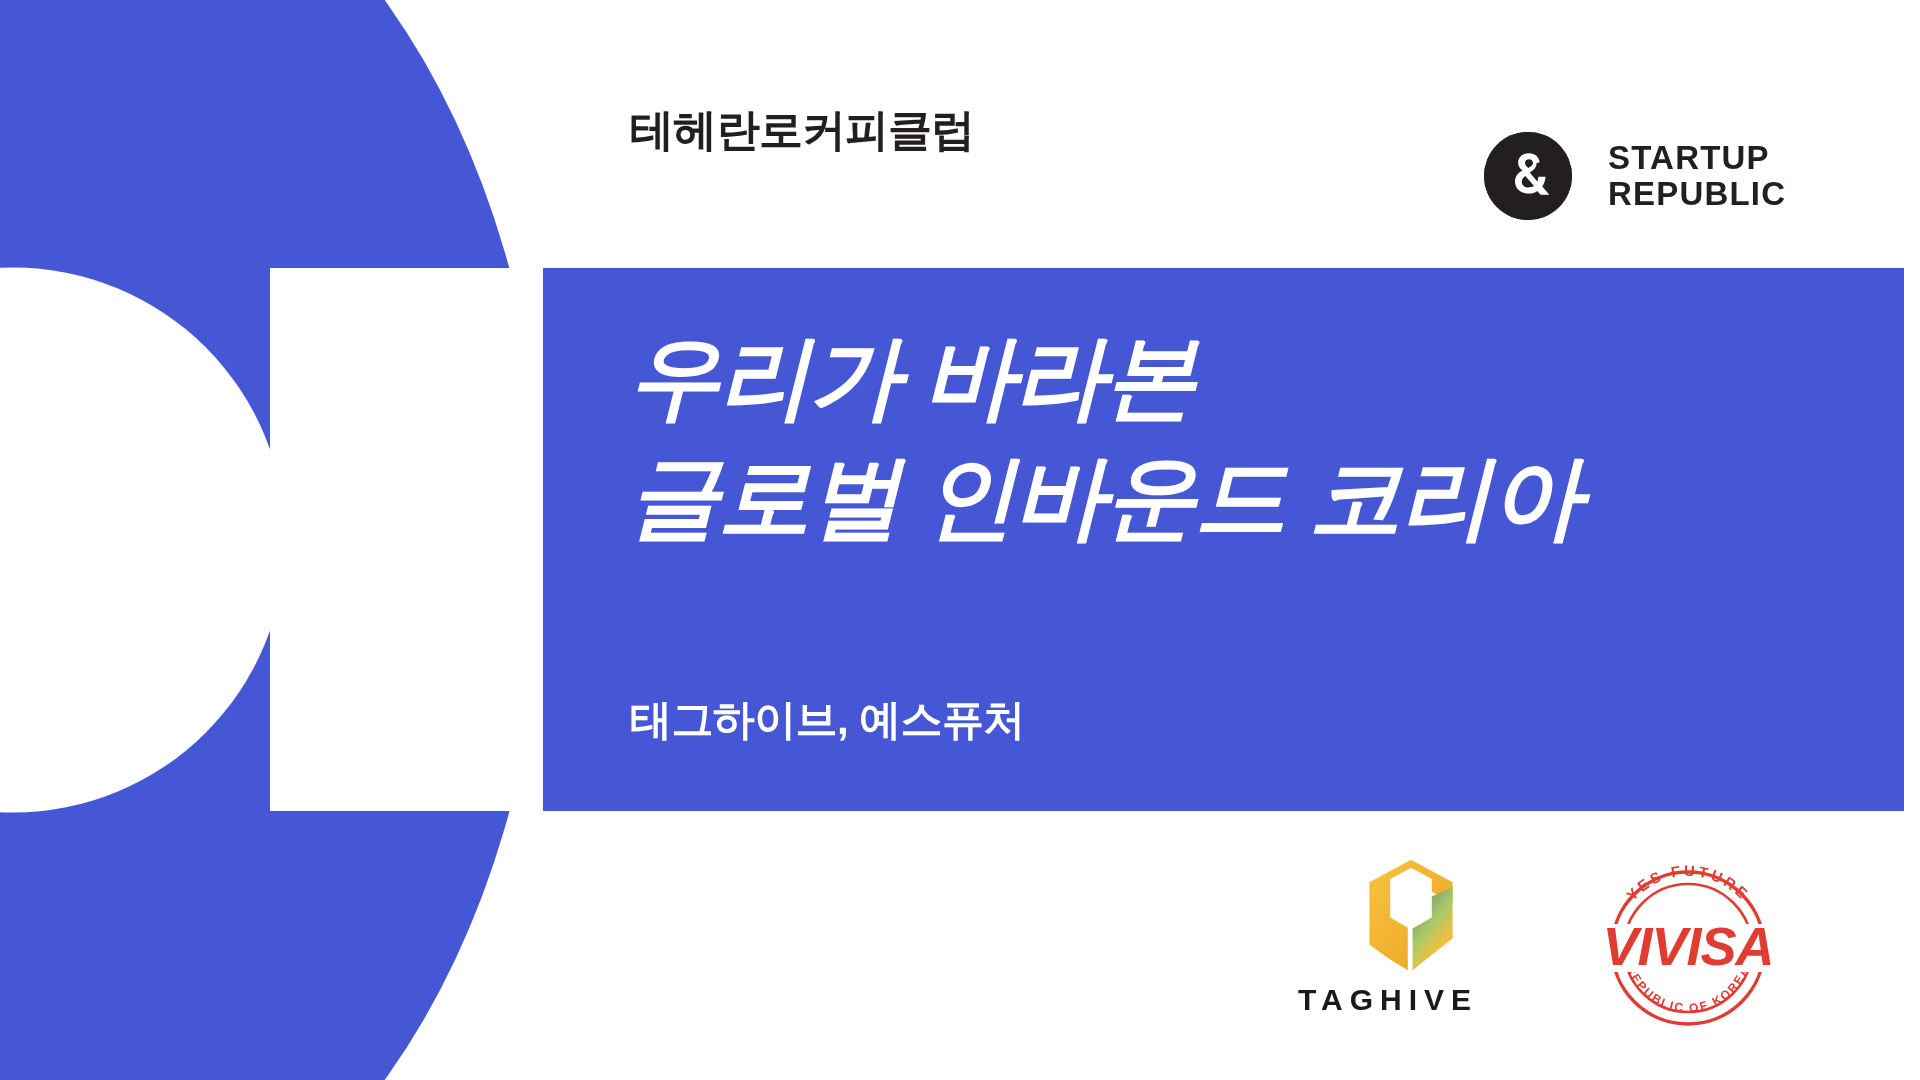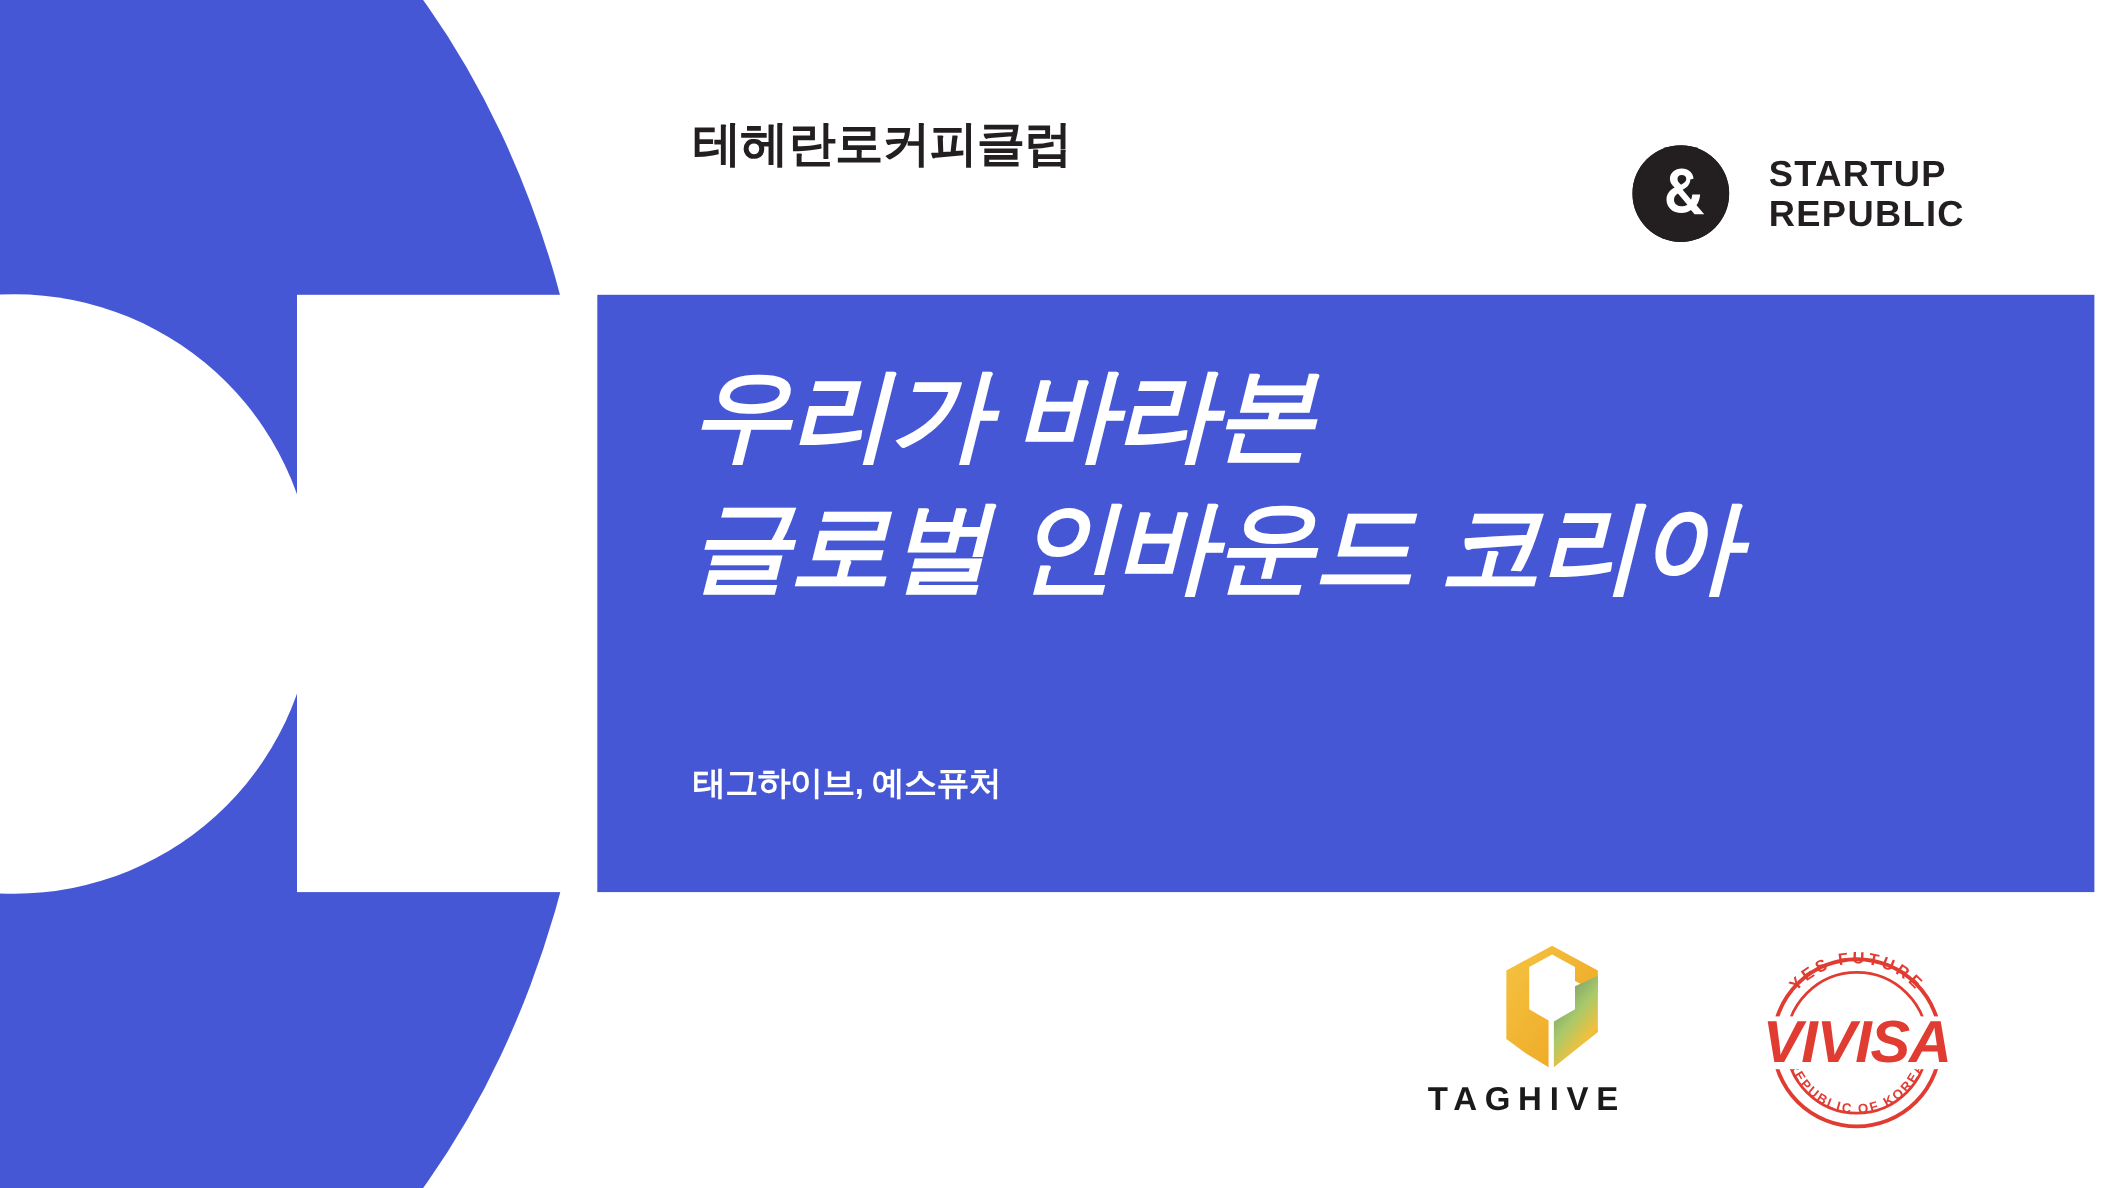--- a/index.html
+++ b/index.html
@@ -141,21 +141,21 @@
     white-space: nowrap;
   }
   .headline span { display:block;font-style:italic; }
 
   .sub-headline {
     position: absolute;
     left: 630px;
     top: 692px;
     z-index: 4;
     color: #ffffff;
-    font-size: 30px;
+    font-size: 42px;
     font-weight: 700;
     letter-spacing: -0.6px;
     white-space: nowrap;
   }
 
   
   .taghive-logo {
     position: absolute;
     left: 1298px;
     top: 855px;

